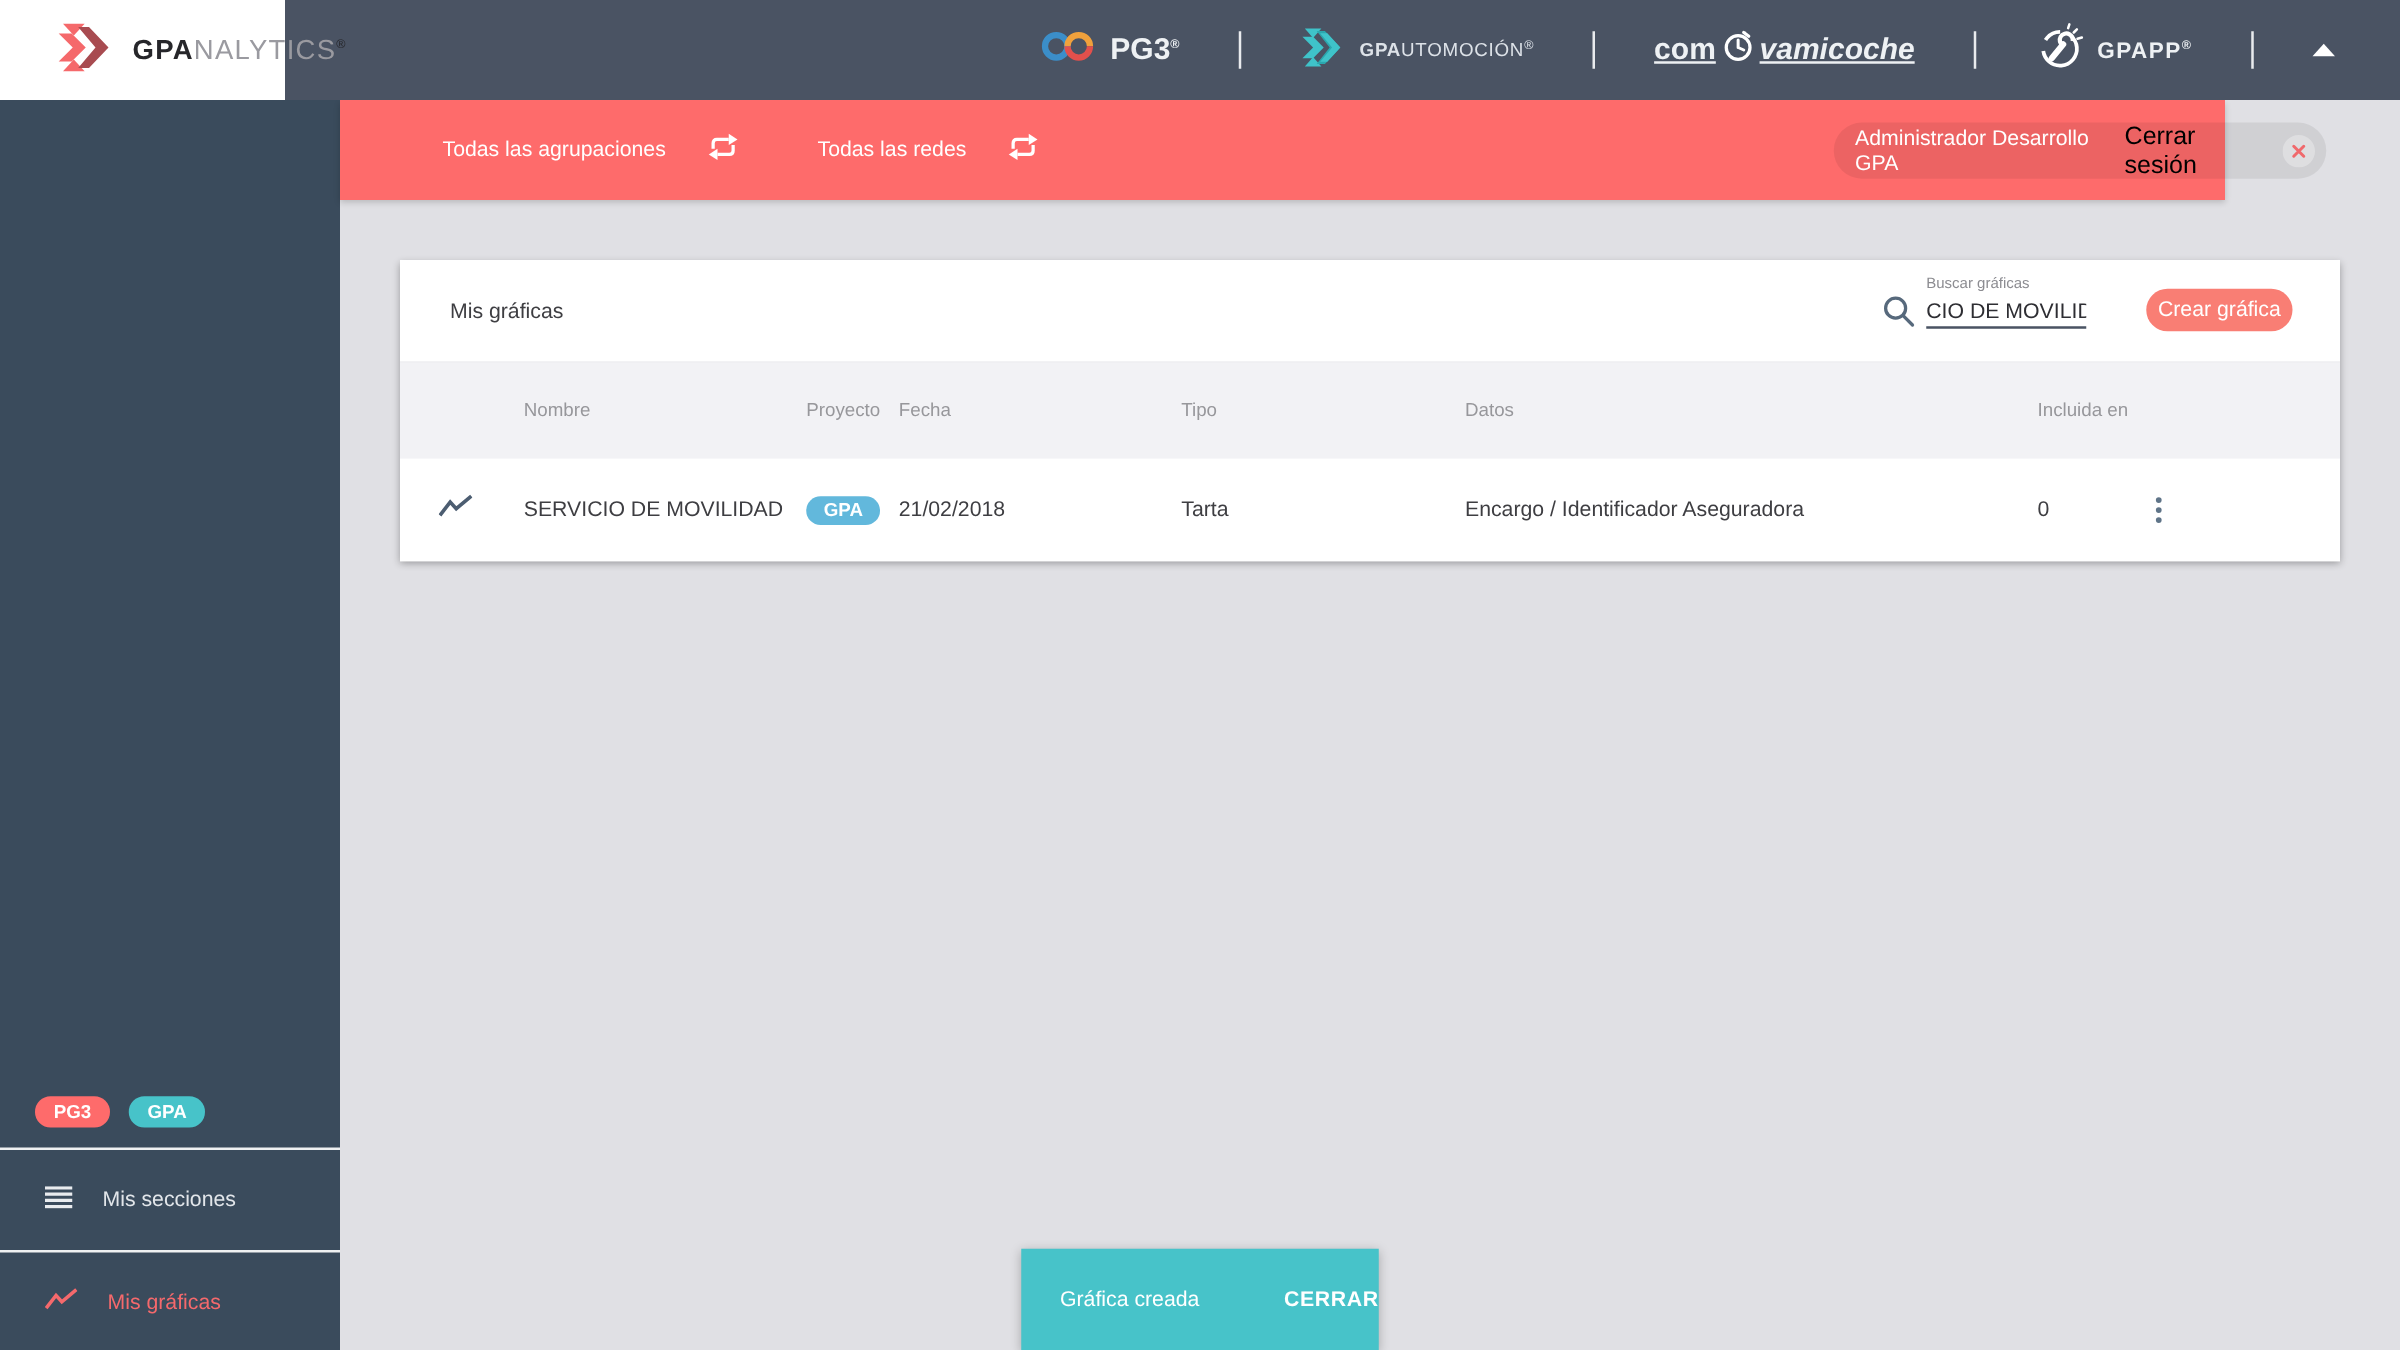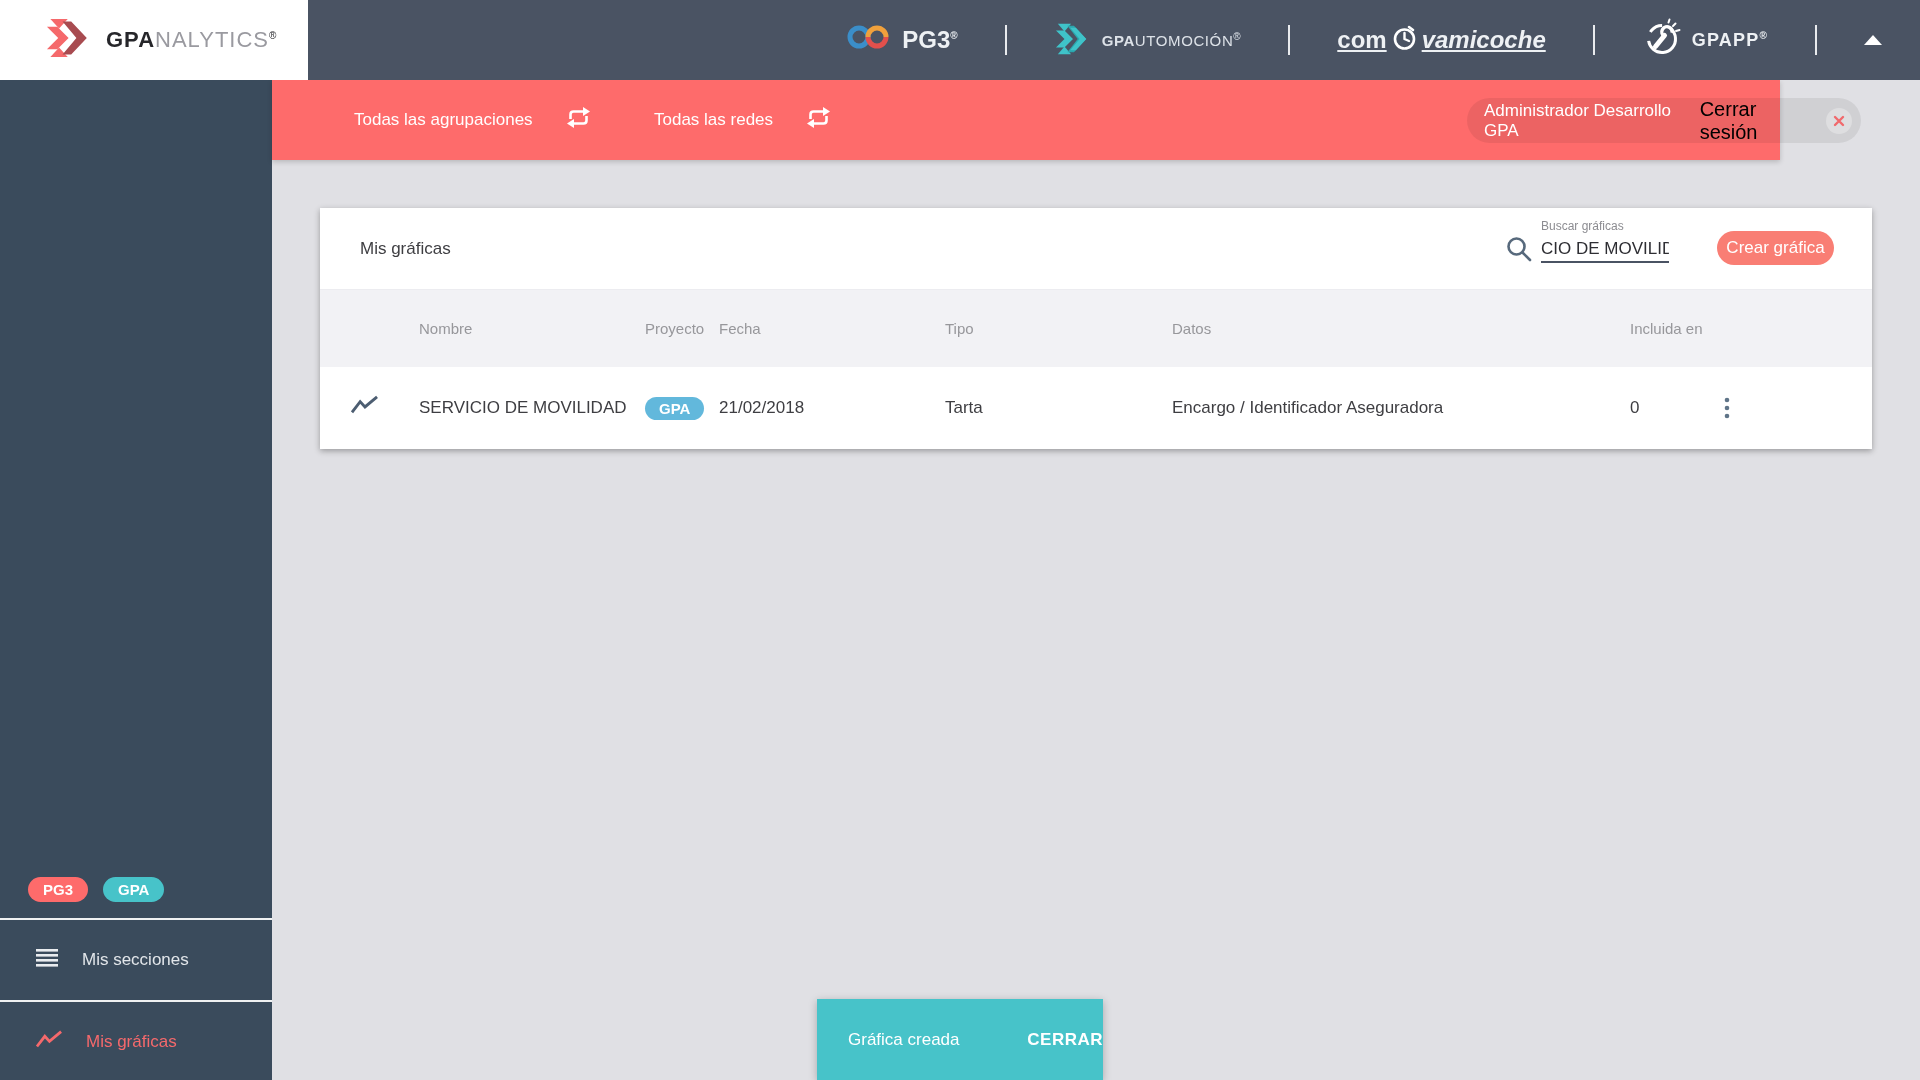--- a/index.html
+++ b/index.html
@@ -3,27 +3,27 @@
 <meta charset="utf-8">
 <style>
   * { margin:0; padding:0; box-sizing:border-box; }
   html,body { width:1920px; height:1080px; overflow:hidden; }
   body { font-family:"Liberation Sans", sans-serif; background:#e0e0e4; position:relative; }
 
   .app { position:absolute; inset:0; width:1920px; height:1080px; }
 
   
   .topbar { position:absolute; left:0; top:0; width:1920px; height:80px; background:#4a5363; z-index:30; }
-  .brandbox { position:absolute; left:0; top:0; width:308px; height:80px; background:#ffffff;
+  .brandbox { position:absolute; left:0; top:0; width:228px; height:80px; background:#ffffff;
               display:flex; align-items:center; padding-left:40px; gap:14px; }
   .brand-text { font-size:22px; letter-spacing:1px; color:#9a9aa0; font-weight:400; white-space:nowrap; }
   .brand-text b { color:#26262a; font-weight:700; }
   .brand-text sup { font-size:10px; color:#26262a; }
 
-  .toplogos { position:absolute; right:38px; top:0; height:80px; display:flex; align-items:center; column-gap:47px; }
+  .toplogos { position:absolute; right:52px; top:0; height:80px; display:flex; align-items:center; column-gap:47px; }
   .toplogo { display:flex; align-items:center; gap:10px; color:#eef1f4; cursor:pointer; }
   .toplogo sup { font-size:10px; }
   .lg-pg3 { font-size:24px; font-weight:700; }
   .lg-auto { font-size:15px; letter-spacing:.6px; color:#dde2e8; }
   .lg-auto b { font-weight:700; }
   .lg-compra { font-size:24px; font-weight:700; gap:4px;text-decoration:underline; }
   .lg-compra .ital { font-style:italic; }
   .lg-gpapp { font-size:18px; font-weight:600; letter-spacing:1.2px; }
   .top-sep { width:2px; height:30px; background:#e9ebee; }
   .collapse-tri { width:0; height:0; border-left:9px solid transparent; border-right:9px solid transparent;

